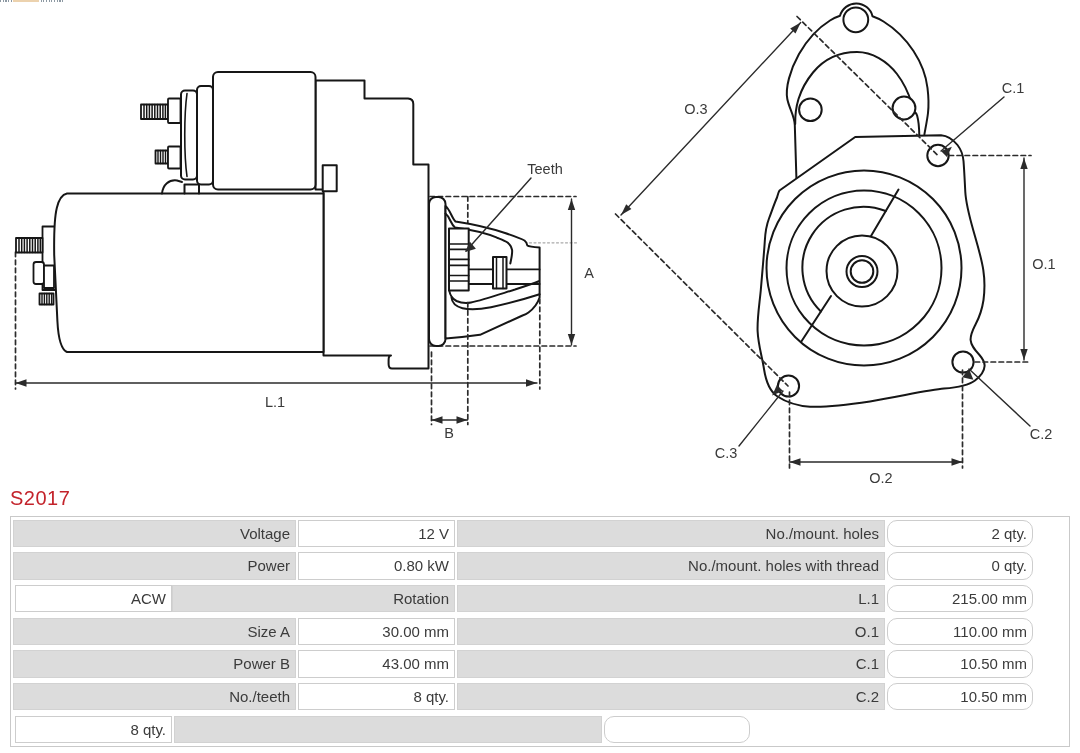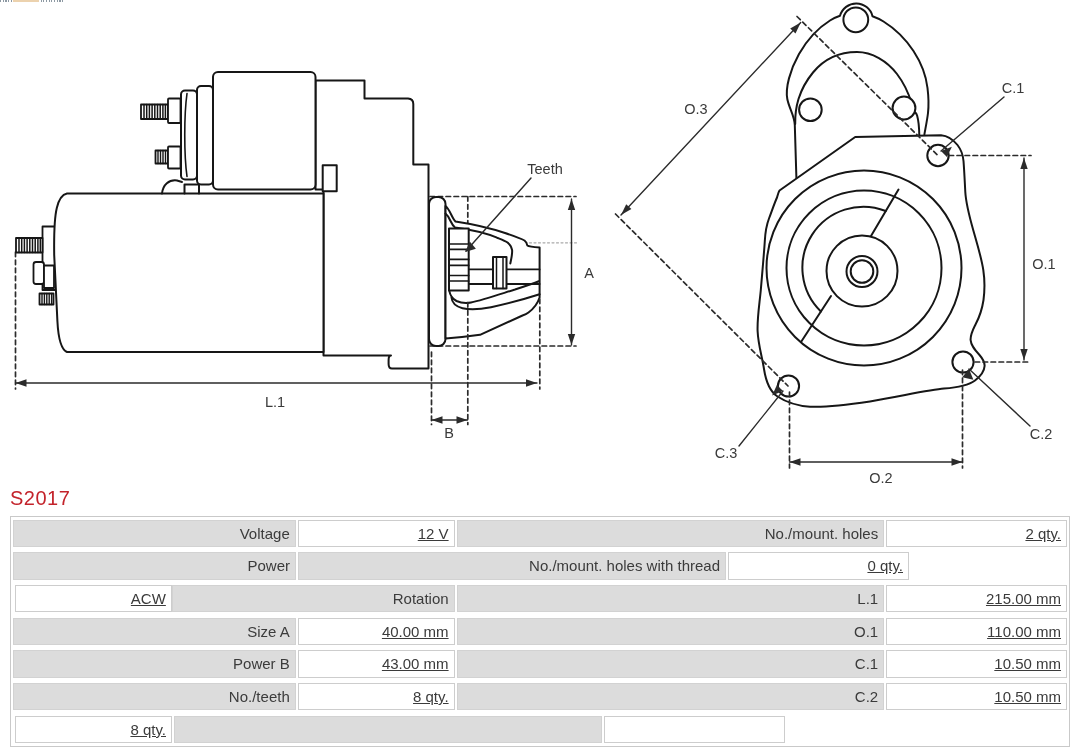--- a/index.html
+++ b/index.html
@@ -8,25 +8,25 @@
 #topstrip{position:absolute;left:0;top:0;width:65px;height:2px;
 background:repeating-linear-gradient(90deg,#8d99a3 0 1.2px,rgba(255,255,255,0) 1.2px 2.7px);}
 #topstrip2{position:absolute;left:13px;top:0;width:26px;height:2px;background:#ecd2ae;}
 #code{position:absolute;left:10px;top:487px;font-size:20px;color:#c3232b;letter-spacing:0.5px;}
 #tablewrap{position:absolute;left:10px;top:516px;width:1054px;border:1px solid #c9c9c9;padding:2.5px 2px;}
 .row{display:flex;}
 .row + .row{margin-top:5.2px;}
 .cell{box-sizing:border-box;border:1px solid #cdcdcd;height:27.5px;line-height:25.5px;
 font-size:15px;color:#3b3b3b;text-align:right;padding-right:5px;white-space:nowrap;overflow:hidden;}
 .lab{background:#dcdcdc;border-color:#d2d2d2;}
-.val{background:#fff;text-decoration:underline;}
+.val{background:#fff;}
 .c1{width:283px;}
 .c2{width:157px;margin-left:2px;}
 .c3{width:428px;margin-left:2px;text-align:right;}
-.c4{width:181px;margin-left:2px;}
+.c4{width:146px;margin-left:2px;border-radius:10px;}
 </style>
 </head>
 <body>
 <div id="stage">
 <svg id="drawing" width="1080" height="516" viewBox="0 0 1080 516" fill="none" stroke-linecap="round" stroke-linejoin="round">
 <g stroke="#2b2b2b" stroke-width="1.7" stroke-dasharray="4.6,3.4">
 <path d="M15.5,252 V389"></path>
 <path d="M431.5,352 V424.5"></path>
 <path d="M467.8,196.5 V223.5"></path>
 <path d="M430,196.5 H576"></path>
@@ -180,32 +180,33 @@
 <div id="code">S2017</div>
 <div id="tablewrap">
   <div class="row">
     <div class="cell lab c1">Voltage</div>
         <div class="cell val c2">12 V</div>
     <div class="cell lab c3">No./mount. holes</div>
         <div class="cell val c4">2 qty.</div>
   </div>
   <div class="row">
     <div class="cell lab c1">Power</div>
+        <div class="cell val c2">0.80 kW</div>
     <div class="cell lab c3">No./mount. holes with thread</div>
         <div class="cell val c4">0 qty.</div>
   </div>
   <div class="row">
     <div class="cell val c2">ACW</div>
         <div class="cell lab c1">Rotation</div>
     <div class="cell lab c3">L.1</div>
         <div class="cell val c4">215.00 mm</div>
   </div>
   <div class="row">
     <div class="cell lab c1">Size A</div>
-        <div class="cell val c2">40.00 mm</div>
+        <div class="cell val c2">30.00 mm</div>
     <div class="cell lab c3">O.1</div>
         <div class="cell val c4">110.00 mm</div>
   </div>
   <div class="row">
     <div class="cell lab c1">Power B</div>
         <div class="cell val c2">43.00 mm</div>
     <div class="cell lab c3">C.1</div>
         <div class="cell val c4">10.50 mm</div>
   </div>
   <div class="row">

